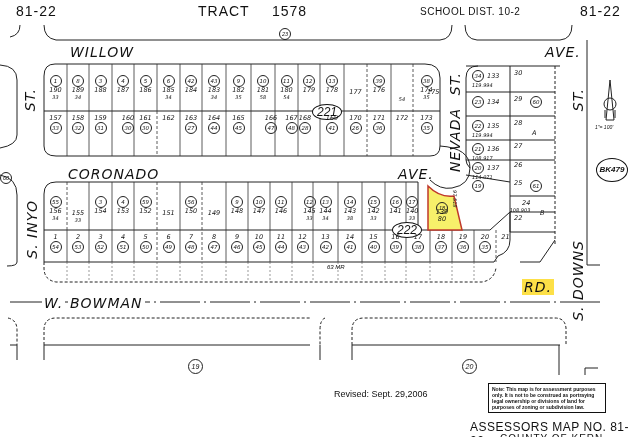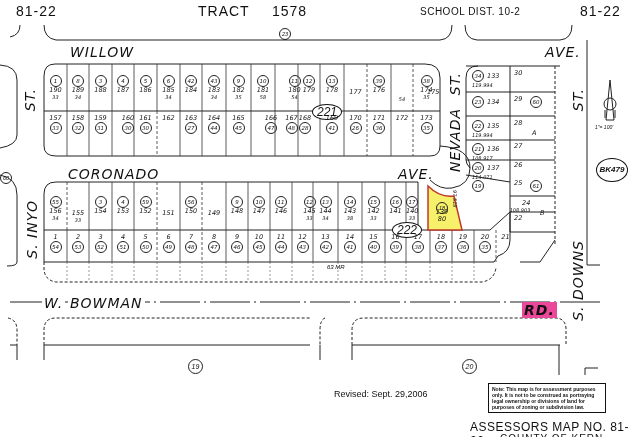--- a/index.html
+++ b/index.html
@@ -159,21 +159,21 @@
 <div class="abs street" style="left:68px;top:166px;">CORONADO</div>
 <div class="abs street" style="left:398px;top:166px;">AVE.</div>
 <div class="abs street street-v" style="left:22px;top:88px;">ST.</div>
 <div class="abs street street-v" style="left:24px;top:200px;">S. INYO</div>
 <div class="abs street street-v" style="left:447px;top:72px;">ST.</div>
 <div class="abs street street-v" style="left:447px;top:108px;">NEVADA</div>
 <div class="abs street street-v" style="left:570px;top:88px;">ST.</div>
 <div class="abs street street-v" style="left:570px;top:240px;">S. DOWNS</div>
 <div class="abs street" style="left:42px;top:295px;background:#fff;padding:0 2px;">W.</div>
 <div class="abs street" style="left:68px;top:295px;background:#fff;padding:0 2px;">BOWMAN</div>
-<div class="abs street" style="left:522px;top:302px;background:#ec4899;padding:0 2px;font-weight:bold;">RD.</div>
+<div class="abs street" style="left:522px;top:279px;background:#fde047;padding:0 2px;">RD.</div>
 
 <div class="abs" style="left:312px;top:104px;border:1.5px solid #111;border-radius:50%;padding:0 4px;font-size:12px;font-style:italic;background:#fff;">221</div>
 <div class="abs" style="left:392px;top:222px;border:1.5px solid #111;border-radius:50%;padding:0 4px;font-size:12px;font-style:italic;background:#fff;">222</div>
 
 <div id="b221t"></div>
 <div id="b221b"></div>
 <div id="b222t"></div>
 <div id="b222b"></div>
 <div id="east"></div>
 
@@ -237,21 +237,21 @@
 <div class="lot" style="left: 226px; top: 75px; width: 25px;">
     <div><span class="circ">9</span></div>
     <div style="min-height: 7px;">182</div>
     <div style="font-size: 5px; min-height: 7px;">35</div>
   </div>
 <div class="lot" style="left: 251px; top: 75px; width: 24px;">
     <div><span class="circ">10</span></div>
     <div style="min-height: 7px;">181</div>
     <div style="font-size: 5px; min-height: 7px;">58</div>
   </div>
-<div class="lot" style="left: 275px; top: 75px; width: 23px; padding-left: 8px;">
+<div class="lot" style="left: 275px; top: 75px; width: 23px;">
     <div><span class="circ">11</span></div>
     <div style="min-height: 7px;">180</div>
     <div style="font-size: 5px; min-height: 7px;">54</div>
   </div>
 <div class="lot" style="left: 298px; top: 75px; width: 22px;">
     <div><span class="circ">12</span></div>
     <div style="min-height: 7px;">179</div>
     <div style="font-size: 5px; min-height: 7px;"></div>
   </div>
 <div class="lot" style="left: 320px; top: 75px; width: 24px;">

